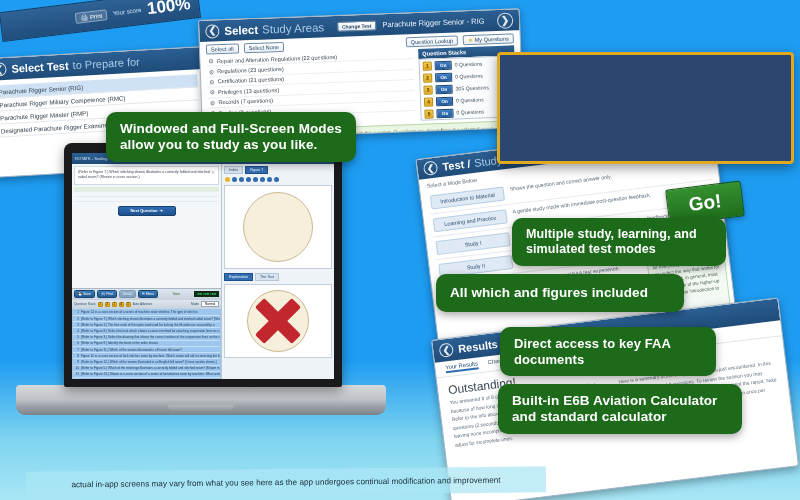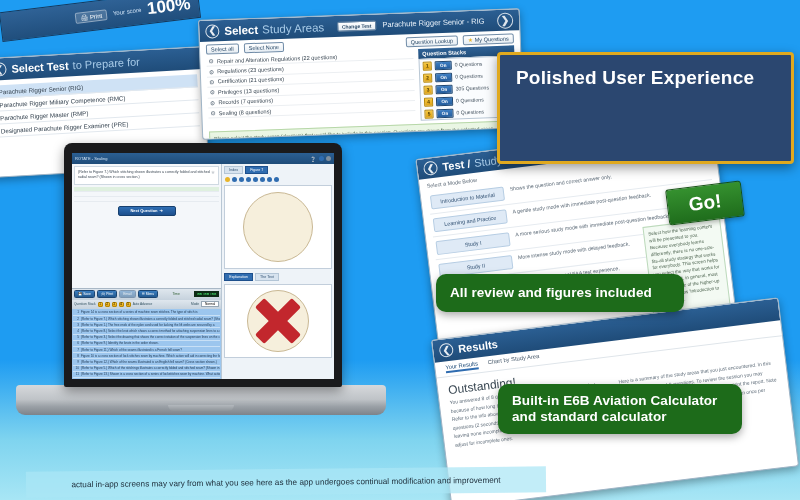--- a/index.html
+++ b/index.html
@@ -618,21 +618,23 @@
               <div class="redx"></div>
             </div>
           </div>
         </div>
 
       </div>
     </div>
   </div>
 
   <div id="hero">
-    <h1>Polished User Experience</h1>
   </div>
 
-  <div class="callout" id="co-charts">All review and figures included</div>
+  <div class="callout" id="co-windowed">Windowed and Full-Screen Modes allow you to study as you like.</div>
+  <div class="callout" id="co-modes">Multiple study, learning, and simulated test modes</div>
+  <div class="callout" id="co-charts">All which and figures included</div>
+  <div class="callout" id="co-faa">Direct access to key FAA documents</div>
   <div class="callout" id="co-e6b">Built-in E6B Aviation Calculator and standard calculator</div>
 
   <div id="caption">actual in-app screens may vary from what you see here as the app undergoes continual modification and improvement</div>
 
 </div>
 
 </body></html>

